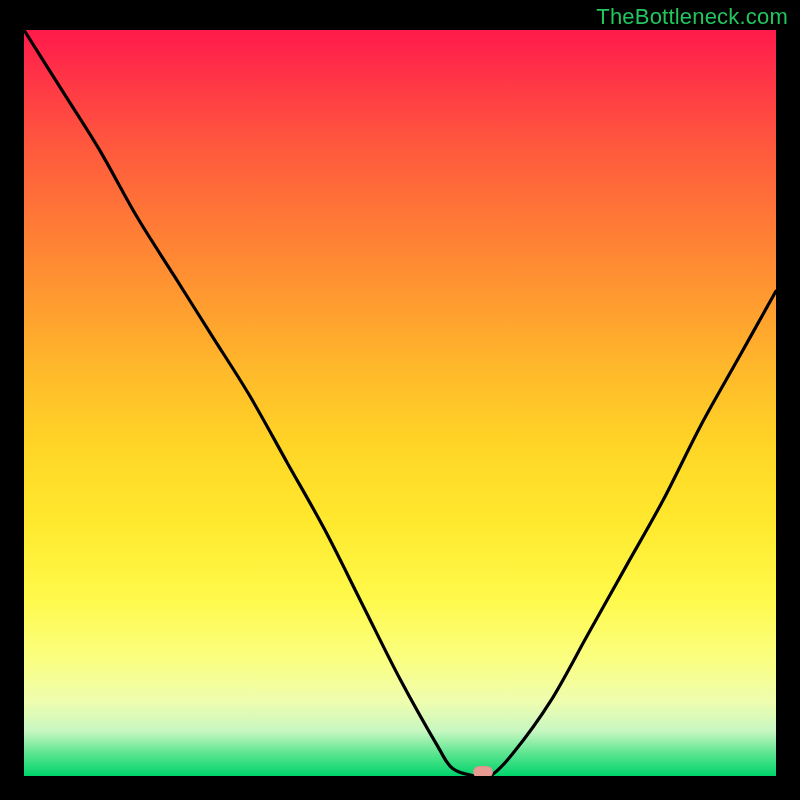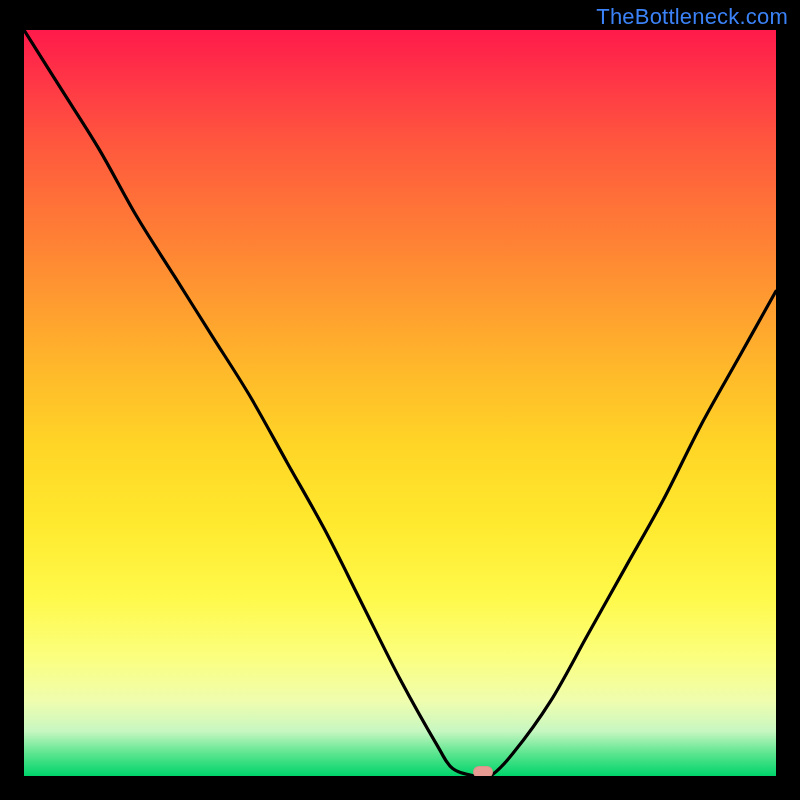--- a/index.html
+++ b/index.html
@@ -14,21 +14,21 @@
   .frame {
     position: relative;
     width: 800px;
     height: 800px;
     background: #000;
   }
   .watermark {
     position: absolute;
     top: 4px;
     right: 12px;
-    color: #3b82f6;
+    color: #22c55e;
     font-size: 22px;
     font-weight: 500;
     letter-spacing: 0.2px;
     z-index: 5;
   }
   .plot-area {
     position: absolute;
     left: 24px;
     top: 30px;
     width: 752px;

